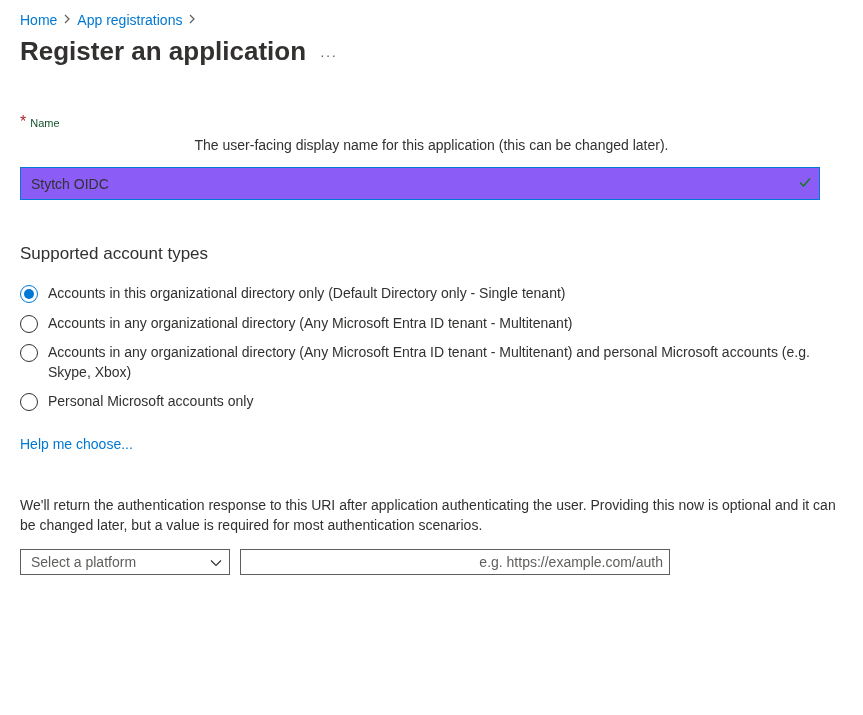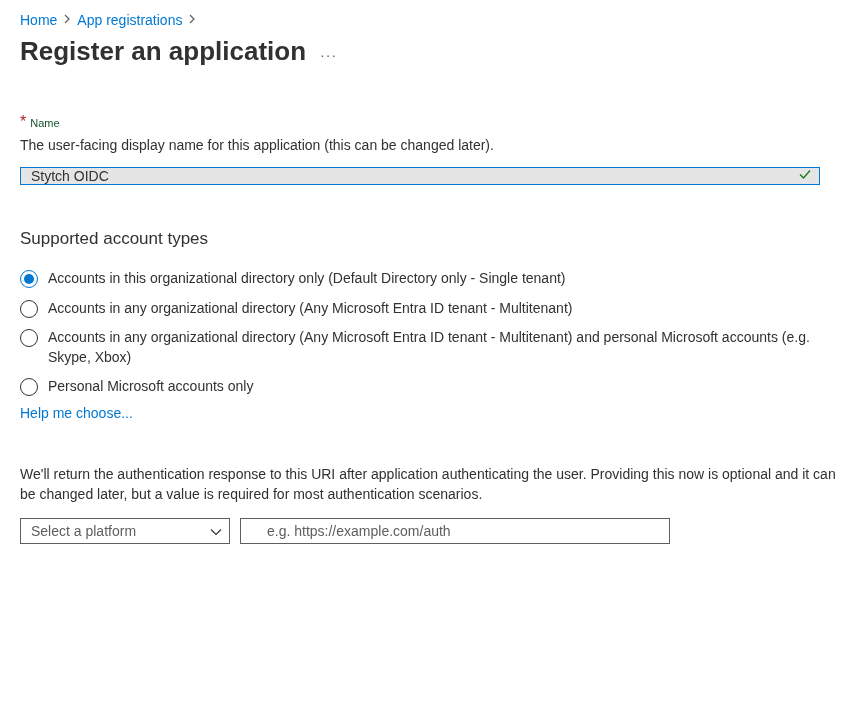--- a/index.html
+++ b/index.html
@@ -64,35 +64,36 @@
     }
     .field-label {
       font-size: 11px;
       color: #14532d;
       font-weight: 400;
     }
     .field-hint {
       font-size: 14px;
       color: #323130;
       margin-bottom: 14px;
+      text-align: center;
     }
     .text-input-wrapper {
       position: relative;
       width: 800px;
     }
     .text-input {
       width: 100%;
-      height: 18px;
+      height: 33px;
       padding: 4px 32px 4px 10px;
       border: 1px solid #0078d4;
       font-size: 14px;
       font-family: inherit;
       color: #323130;
       outline: none;
-      background: #e5e5e5;
+      background: #8b5cf6;
     }
     .check-icon {
       position: absolute;
       right: 8px;
       top: 50%;
       transform: translateY(-50%);
       color: #107c10;
       pointer-events: none;
     }
     .section-heading {
@@ -103,21 +104,21 @@
     }
     .sub-question {
       font-size: 14px;
       color: #323130;
       margin-bottom: 14px;
     }
     .radio-group {
       display: flex;
       flex-direction: column;
       gap: 10px;
-      margin-bottom: 8px;
+      margin-bottom: 24px;
       max-width: 800px;
     }
     .radio-row {
       display: flex;
       align-items: flex-start;
       gap: 10px;
       cursor: pointer;
     }
     .radio-circle {
       flex-shrink: 0;
@@ -187,27 +188,28 @@
       position: absolute;
       right: 8px;
       top: 50%;
       transform: translateY(-50%);
       pointer-events: none;
       color: #323130;
     }
     .uri-input {
       width: 430px;
       height: 26px;
-      padding: 2px 26px;
+      padding: 2px 6px;
       border: 1px solid #605e5c;
       font-size: 14px;
       font-family: inherit;
       color: #323130;
       outline: none;
       background: #ffffff;
+      text-align: right;
     }
     .uri-input::placeholder {
       color: #605e5c;
     }
   </style>
 </head>
 <body>
 
 <nav class="breadcrumb">
   <a class="breadcrumb-link">Home</a>

